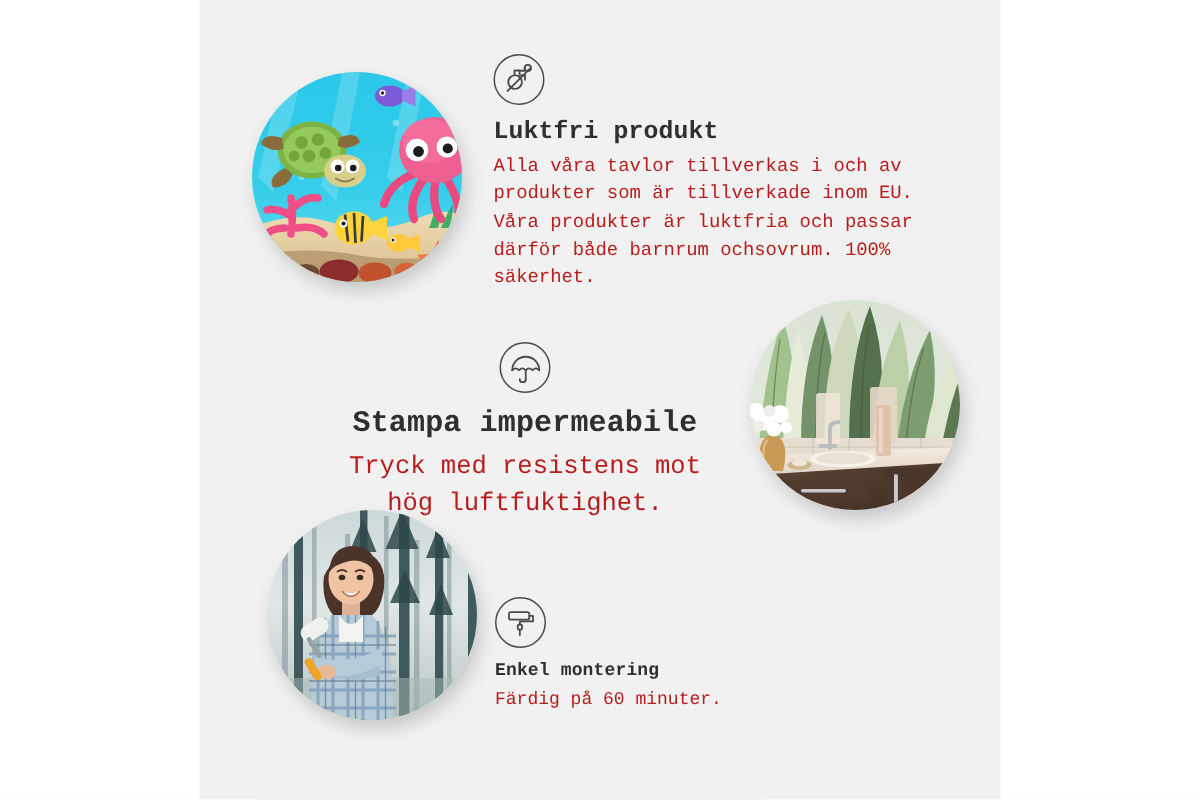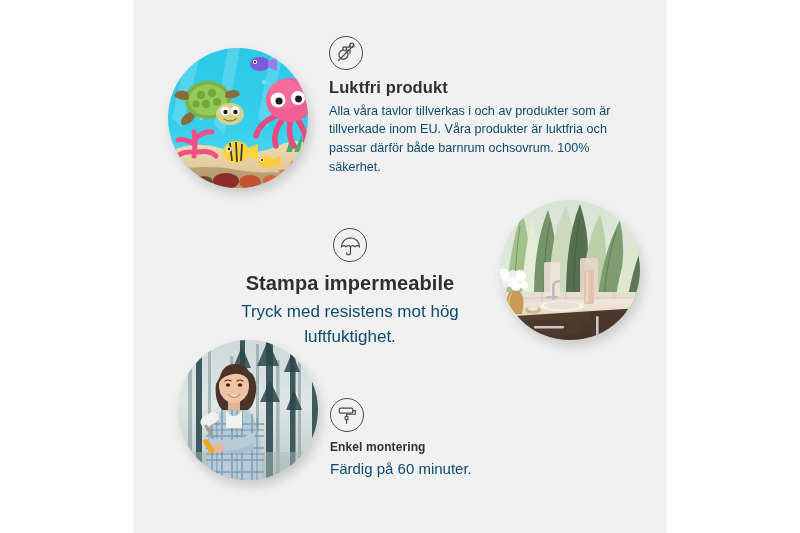--- a/index.html
+++ b/index.html
@@ -12,20 +12,21 @@
     height: 533px;
     font-family: "Liberation Sans", sans-serif;
     overflow: hidden;
   }
 
   .screen {
     position: relative;
     width: 800px;
     height: 528px;
     background: #ffffff;
+    font-family: Liberation Mono, monospace;
   }
 
   
   .panel {
     position: absolute;
     left: 133px;
     top: 0;
     width: 534px;
     height: 533px;
     background: #f1f1f1;
@@ -65,21 +66,21 @@
   .feat-title {
     font-size: 16.5px;
     font-weight: bold;
     color: #2f2f2f;
     letter-spacing: 0.1px;
     margin: 8px 0 4px 0;
     line-height: 1.2;
   }
   .feat-desc {
     font-size: 12.6px;
-    color: #0c4a6e;
+    color: #b91c1c;
     line-height: 1.48;
     margin: 0;
   }
 
   
   #feature-odourless {
     left: 329px;
     top: 36px;
     width: 290px;
   }
@@ -94,21 +95,21 @@
   #feature-waterproof .feat-title { font-size: 20px; margin-top: 9px; }
   #feature-waterproof .feat-desc { font-size: 17px; }
 
   
   #feature-mounting {
     left: 330px;
     top: 398px;
     width: 250px;
   }
   #feature-mounting .feat-title { font-size: 12px; }
-  #feature-mounting .feat-desc { font-size: 15px; }
+  #feature-mounting .feat-desc { font-size: 12px; }
 
   
   #media-kids-sea   { left: 168px; top: 48px;  }
   #media-bathroom   { left: 500px; top: 200px; }
   #media-painter    { left: 178px; top: 340px; }
 </style>
 </head>
 <body>
 
 <div class="screen">

